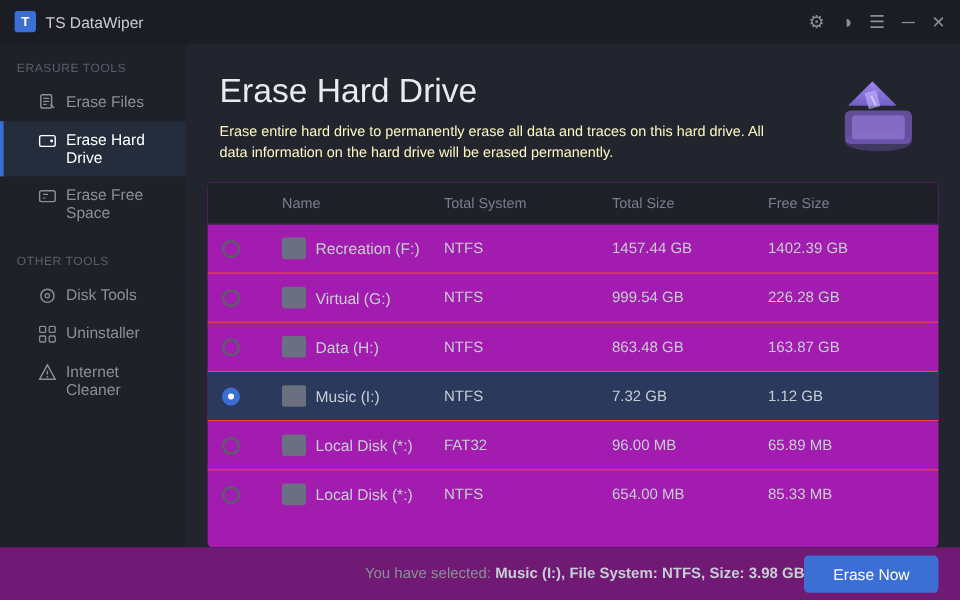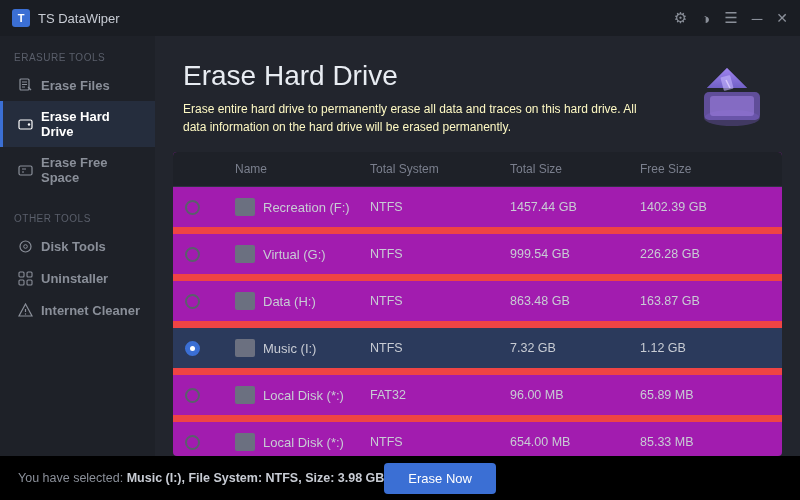--- a/index.html
+++ b/index.html
@@ -70,27 +70,25 @@
     }
     .sidebar-section-label {
       font-size: 10px;
       color: #5a5f6b;
       text-transform: uppercase;
       padding: 4px 14px 6px;
       letter-spacing: 0.5px;
     }
     .sidebar-item {
       display: flex;
-      align-items: center;
       gap: 8px;
-      padding: 8px 14px;
+      padding: 8px 28px;
       cursor: pointer;
       color: #8a8f99;
       border-left: 3px solid transparent;
-      font-weight: bold;
     }
     .sidebar-item.active {
       color: #ffffff;
       background: #252d3d;
       border-left: 3px solid #3b6fd4;
     }
     .sidebar-item-icon {
       width: 16px;
       height: 16px;
       flex-shrink: 0;
@@ -149,21 +147,21 @@
       padding: 10px 12px;
       background: #1e2128;
       border-bottom: 1px solid #2e3240;
       color: #7a7f8d;
       font-size: 12px;
     }
     .table-row {
       display: grid;
       grid-template-columns: 50px 1fr 140px 130px 130px;
       padding: 11px 12px;
-      border-bottom: 7px solid #ef4444;
+      border-bottom: 1px solid #ef4444;
       align-items: center;
       cursor: pointer;
     }
     .table-row.selected { background: #2b3a5c; }
     .table-row:last-child { border-bottom: none; }
 
     .row-radio {
       display: flex;
       align-items: center;
     }
@@ -201,24 +199,24 @@
       flex-shrink: 0;
     }
     .row-value {
       color: #c8ccd4;
       font-size: 12.5px;
     }
 
     
     .status-bar {
       height: 44px;
-      background: #000000;
-      display: flex;
-      align-items: center;
-      justify-content: flex-start;
+      background: #701a75;
+      display: flex;
+      align-items: center;
+      justify-content: flex-end;
       padding: 0 18px;
       flex-shrink: 0;
     }
     .status-text {
       font-size: 12.5px;
       color: #8a8f99;
     }
     .status-text strong {
       color: #c8ccd4;
     }

